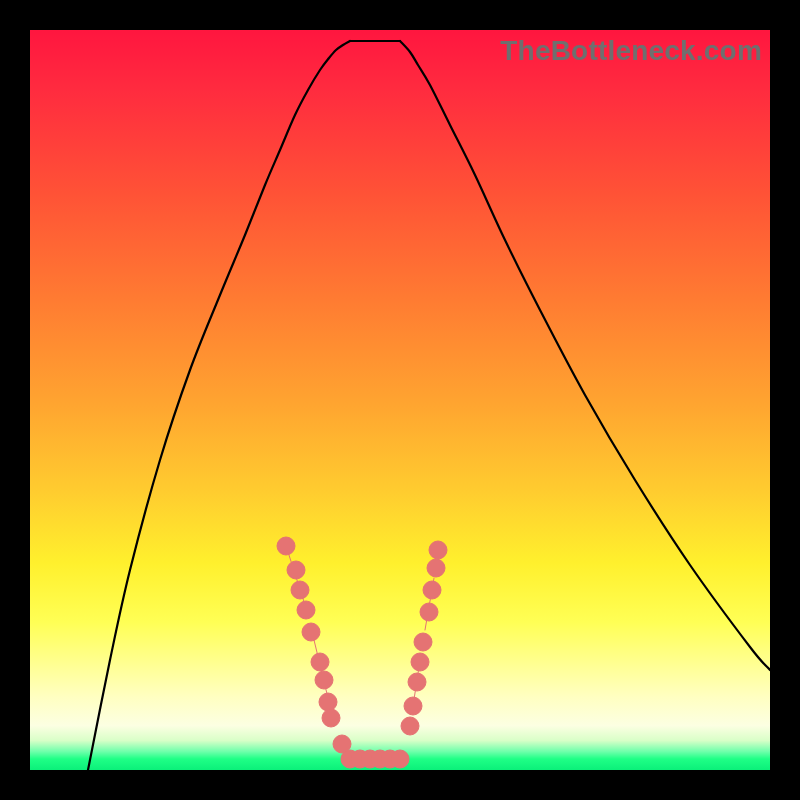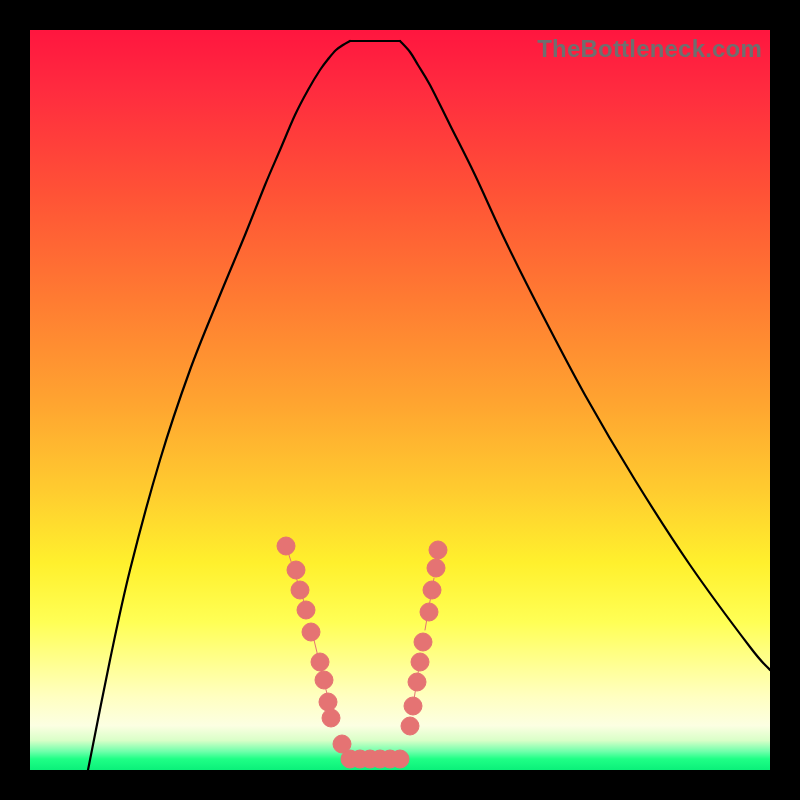--- a/index.html
+++ b/index.html
@@ -41,21 +41,21 @@
       #6fffab 97.5%,
       #1fff86 98.5%,
       #0bf07a 100%
     );
   }
   .attribution {
     position: absolute;
     top: 5px;
     right: 8px;
     font-family: Arial, Helvetica, sans-serif;
-    font-size: 24px;
+    font-size: 28px;
     font-weight: bold;
     color: #6f6f6f;
     letter-spacing: 0.2px;
     user-select: none;
   }
   svg.curves {
     position: absolute;
     top: 0;
     left: 0;
   }

